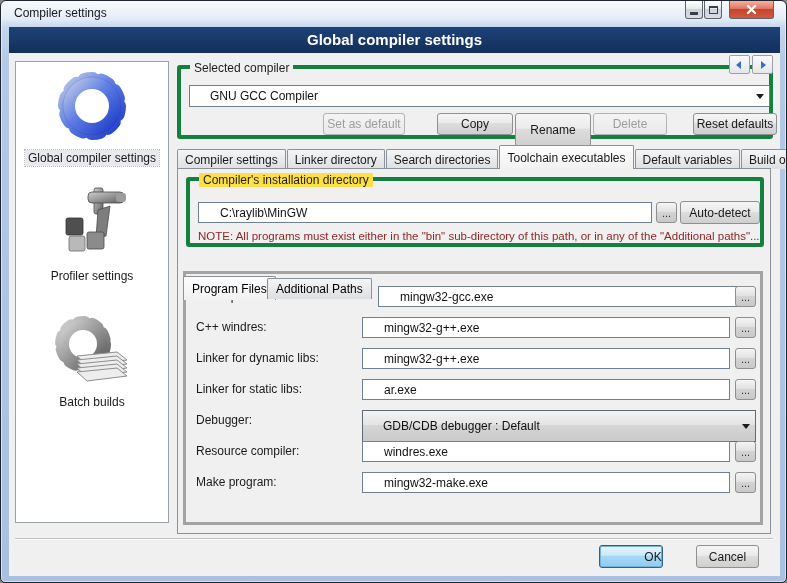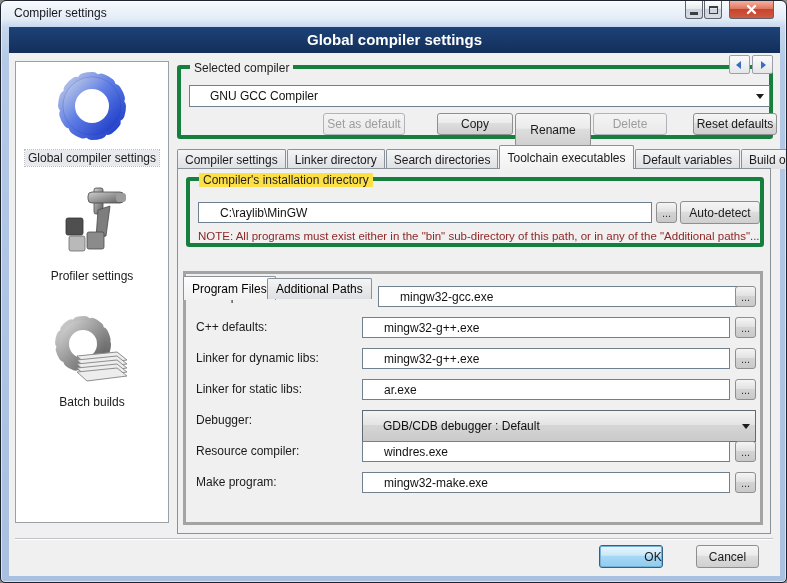--- a/index.html
+++ b/index.html
@@ -184,21 +184,21 @@
         <div class="subtab active" style="left:5px;">Program Files</div>
         <div class="subtab" style="left:89px;">Additional Paths</div>
 
         <div class="subpanel">
           <div>
             <span class="row-label" style="top:15px;">C compiler:</span>
             <input class="tbox" style="left: 192px; top: 12px; width: 368px; height: 21px;" value="mingw32-gcc.exe">
             <button class="browse" style="left:549px;top:12px;">...</button>
           </div>
           <div>
-            <span class="row-label" style="top:46px;">C++ defaults:</span>
+            <span class="row-label" style="top:46px;">C++ windres:</span>
             <input class="tbox" style="left: 176px; top: 43px; width: 368px; height: 21px;" value="mingw32-g++.exe">
             <button class="browse" style="left:549px;top:43px;">...</button>
           </div>
           <div>
             <span class="row-label" style="top:77px;">Linker for dynamic libs:</span>
             <input class="tbox" style="left: 176px; top: 74px; width: 368px; height: 21px;" value="mingw32-g++.exe">
             <button class="browse" style="left:549px;top:74px;">...</button>
           </div>
           <div>
             <span class="row-label" style="top:108px;">Linker for static libs:</span>

